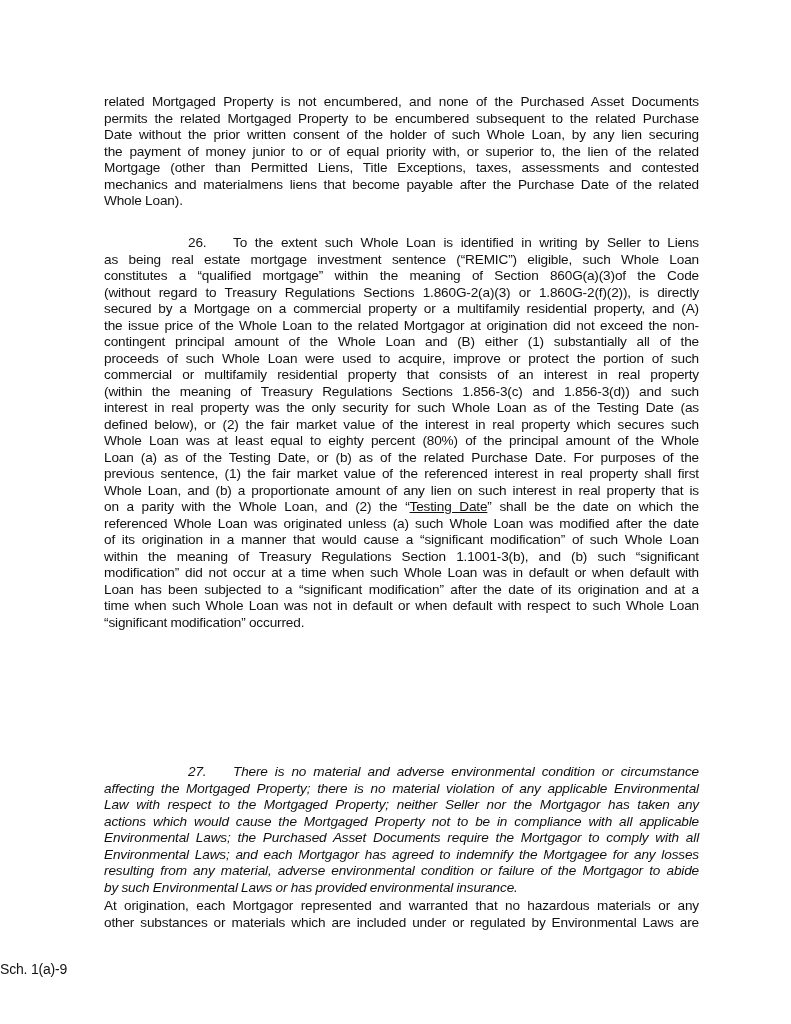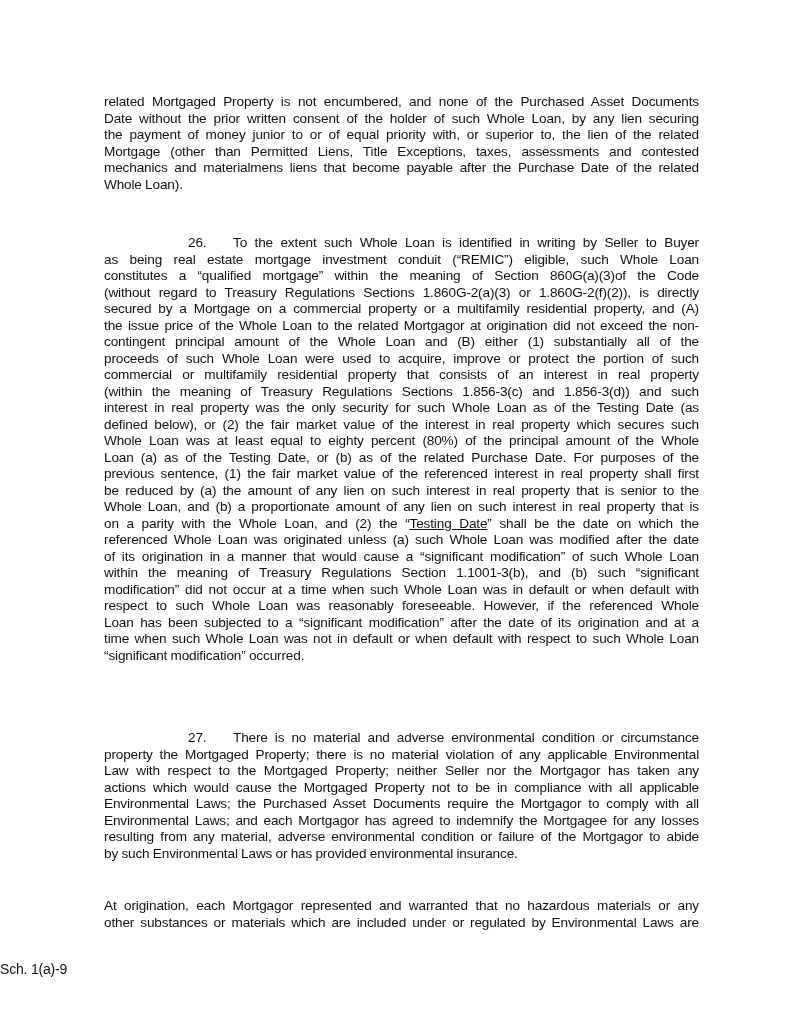--- a/index.html
+++ b/index.html
@@ -25,59 +25,58 @@
       text-align: left; font-size: 14px; letter-spacing: -0.2px;
     }
   </style>
 </head>
 <body>
 
 <div class="page">
 
   <div class="para" style="top:94px;">
     <span class="ln">related Mortgaged Property is not encumbered, and none of the Purchased Asset Documents</span>
+    <span class="ln">permits the related Mortgaged Property to be encumbered subsequent to the related Purchase</span>
     <span class="ln">Date without the prior written consent of the holder of such Whole Loan, by any lien securing</span>
     <span class="ln">the payment of money junior to or of equal priority with, or superior to, the lien of the related</span>
     <span class="ln">Mortgage (other than Permitted Liens, Title Exceptions, taxes, assessments and contested</span>
     <span class="ln">mechanics and materialmens liens that become payable after the Purchase Date of the related</span>
     <span class="ln last">Whole Loan).</span>
   </div>
 
   <div class="para" style="top:235px;">
-    <span class="ln first-indent"><span class="num">26.</span><span>To the extent such Whole Loan is identified in writing by Seller to Buyer</span></span>
-    <span class="ln">as being real estate mortgage investment conduit (“REMIC”) eligible, such Whole Loan</span>
+    <span class="ln first-indent"><span class="num">26.</span><span>To the extent such Whole Loan is identified in writing by Seller to Liens</span></span>
+    <span class="ln">as being real estate mortgage investment sentence (“REMIC”) eligible, such Whole Loan</span>
     <span class="ln">constitutes a “qualified mortgage” within the meaning of Section 860G(a)(3)of the Code</span>
     <span class="ln">(without regard to Treasury Regulations Sections 1.860G-2(a)(3) or 1.860G-2(f)(2)), is directly</span>
     <span class="ln">secured by a Mortgage on a commercial property or a multifamily residential property, and (A)</span>
     <span class="ln">the issue price of the Whole Loan to the related Mortgagor at origination did not exceed the non-</span>
     <span class="ln">contingent principal amount of the Whole Loan and (B) either (1) substantially all of the</span>
     <span class="ln">proceeds of such Whole Loan were used to acquire, improve or protect the portion of such</span>
     <span class="ln">commercial or multifamily residential property that consists of an interest in real property</span>
     <span class="ln">(within the meaning of Treasury Regulations Sections 1.856-3(c) and 1.856-3(d)) and such</span>
     <span class="ln">interest in real property was the only security for such Whole Loan as of the Testing Date (as</span>
     <span class="ln">defined below), or (2) the fair market value of the interest in real property which secures such</span>
     <span class="ln">Whole Loan was at least equal to eighty percent (80%) of the principal amount of the Whole</span>
     <span class="ln">Loan (a) as of the Testing Date, or (b) as of the related Purchase Date.  For purposes of the</span>
     <span class="ln">previous sentence, (1) the fair market value of the referenced interest in real property shall first</span>
-    <span class="ln">be reduced by (a) the amount of any lien on such interest in real property that is senior to the</span>
     <span class="ln">Whole Loan, and (b) a proportionate amount of any lien on such interest in real property that is</span>
     <span class="ln"><span>on a parity with the Whole Loan, and (2) the “</span><span class="u">Testing Date</span><span>” shall be the date on which the</span></span>
     <span class="ln">referenced Whole Loan was originated unless (a) such Whole Loan was modified after the date</span>
     <span class="ln">of its origination in a manner that would cause a “significant modification” of such Whole Loan</span>
     <span class="ln">within the meaning of Treasury Regulations Section 1.1001-3(b), and (b) such “significant</span>
     <span class="ln">modification” did not occur at a time when such Whole Loan was in default or when default with</span>
-    <span class="ln">respect to such Whole Loan was reasonably foreseeable.  However, if the referenced Whole</span>
     <span class="ln">Loan has been subjected to a “significant modification” after the date of its origination and at a</span>
     <span class="ln">time when such Whole Loan was not in default or when default with respect to such Whole Loan</span>
     <span class="ln last">“significant modification” occurred.</span>
   </div>
 
-  <div class="para" style="top:730px;">
+  <div class="para" style="top:764px;font-style:italic;">
     <span class="ln first-indent"><span class="num">27.</span><span>There is no material and adverse environmental condition or circumstance</span></span>
-    <span class="ln">property the Mortgaged Property; there is no material violation of any applicable Environmental</span>
+    <span class="ln">affecting the Mortgaged Property; there is no material violation of any applicable Environmental</span>
     <span class="ln">Law with respect to the Mortgaged Property; neither Seller nor the Mortgagor has taken any</span>
     <span class="ln">actions which would cause the Mortgaged Property not to be in compliance with all applicable</span>
     <span class="ln">Environmental Laws; the Purchased Asset Documents require the Mortgagor to comply with all</span>
     <span class="ln">Environmental Laws; and each Mortgagor has agreed to indemnify the Mortgagee for any losses</span>
     <span class="ln">resulting from any material, adverse environmental condition or failure of the Mortgagor to abide</span>
     <span class="ln last">by such Environmental Laws or has provided environmental insurance.</span>
   </div>
 
   <div class="para" style="top:882px;margin-top:16px;">
     <span class="ln">At origination, each Mortgagor represented and warranted that no hazardous materials or any</span>

